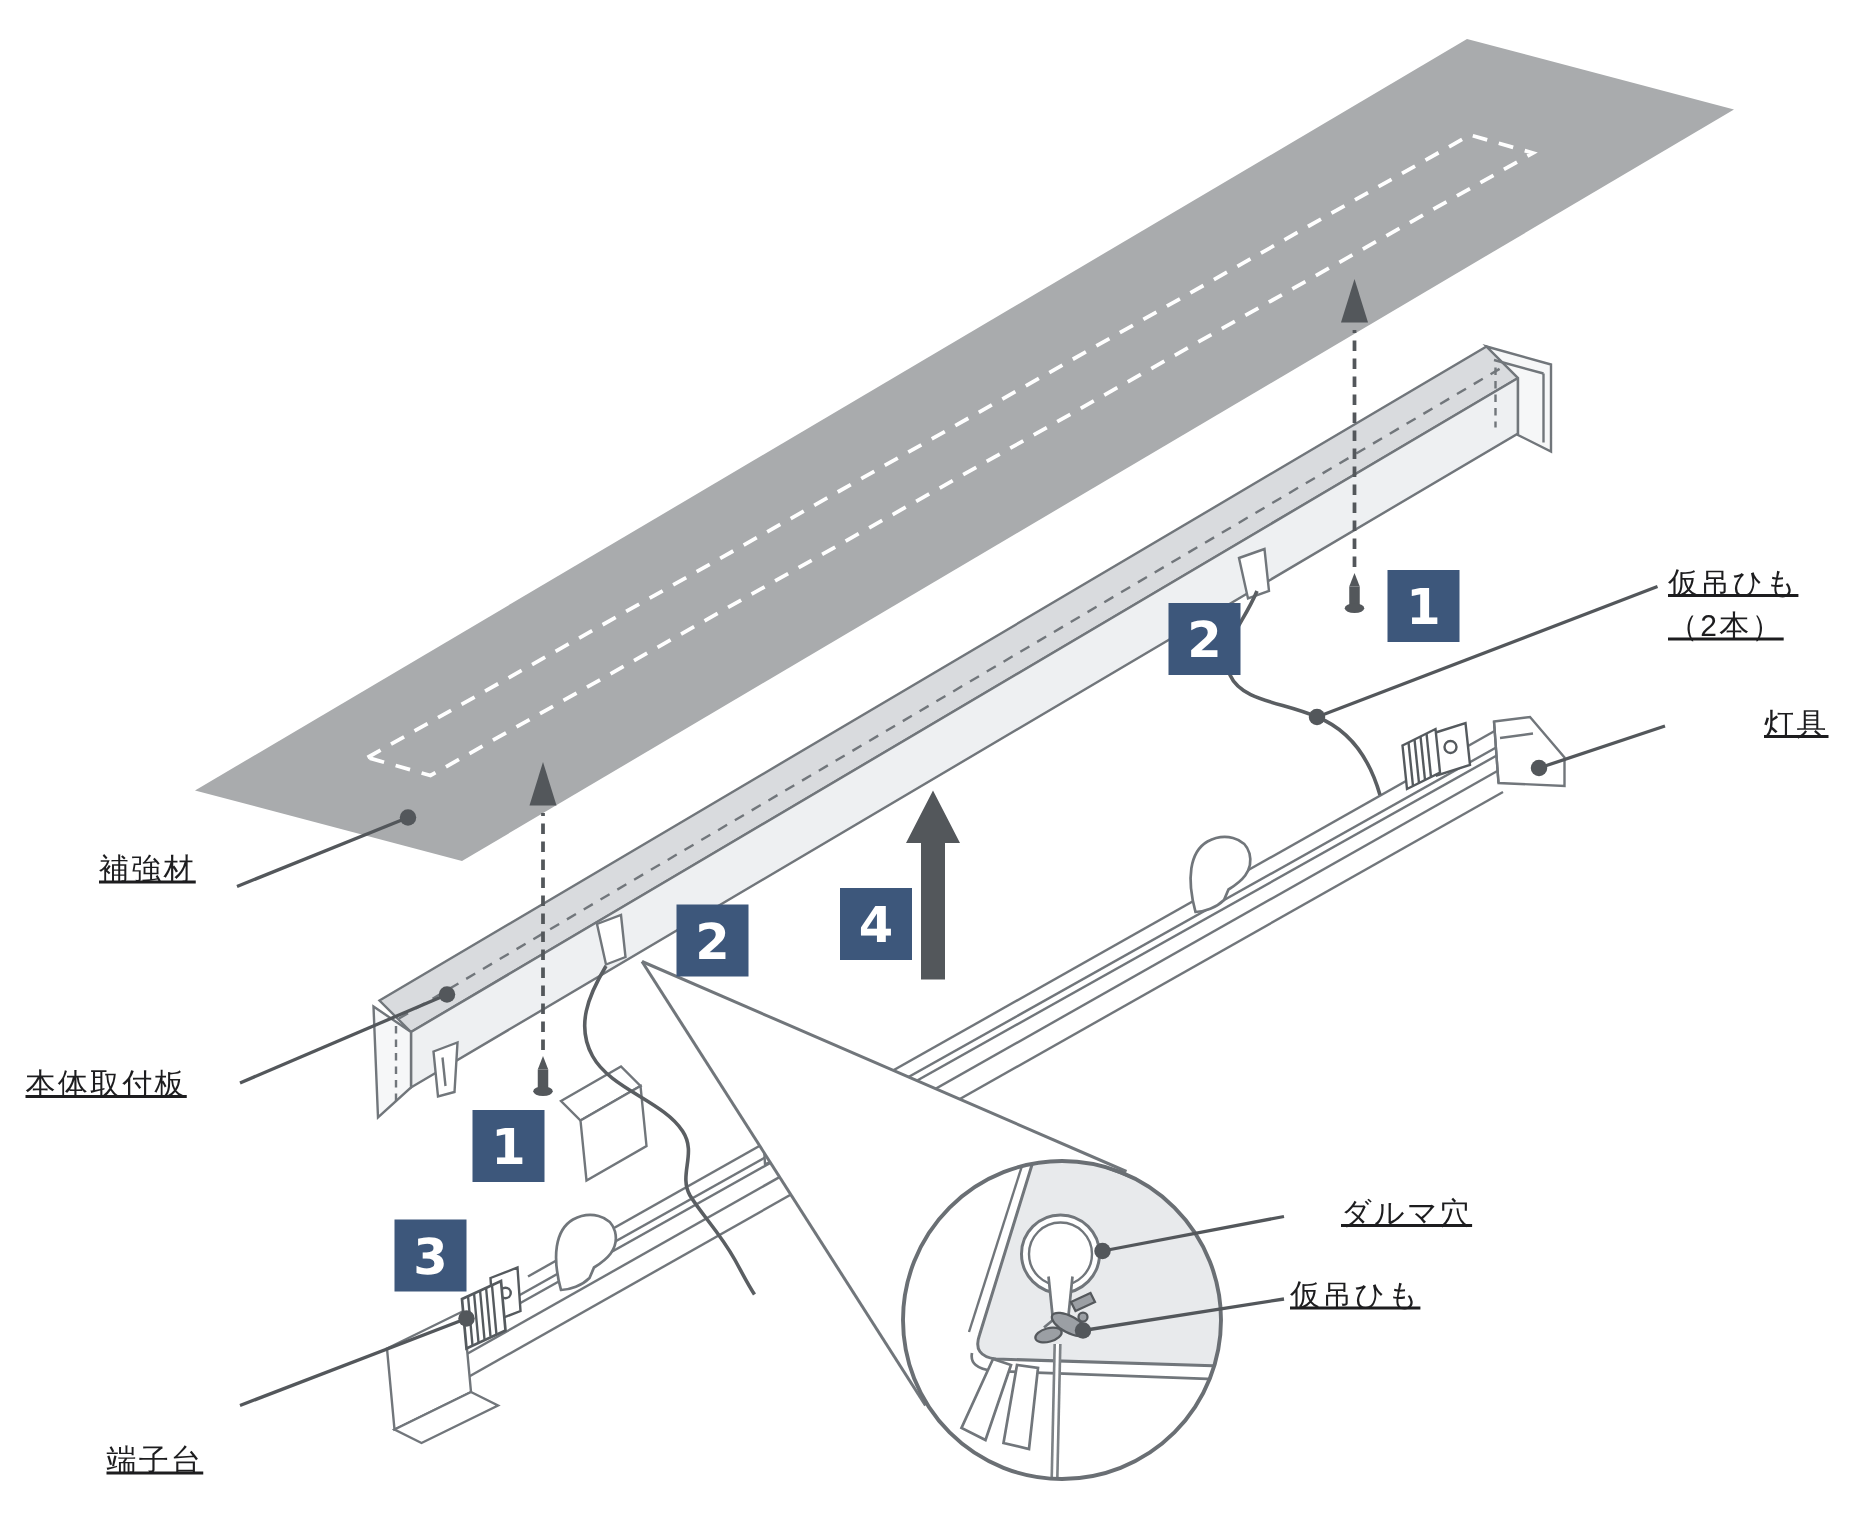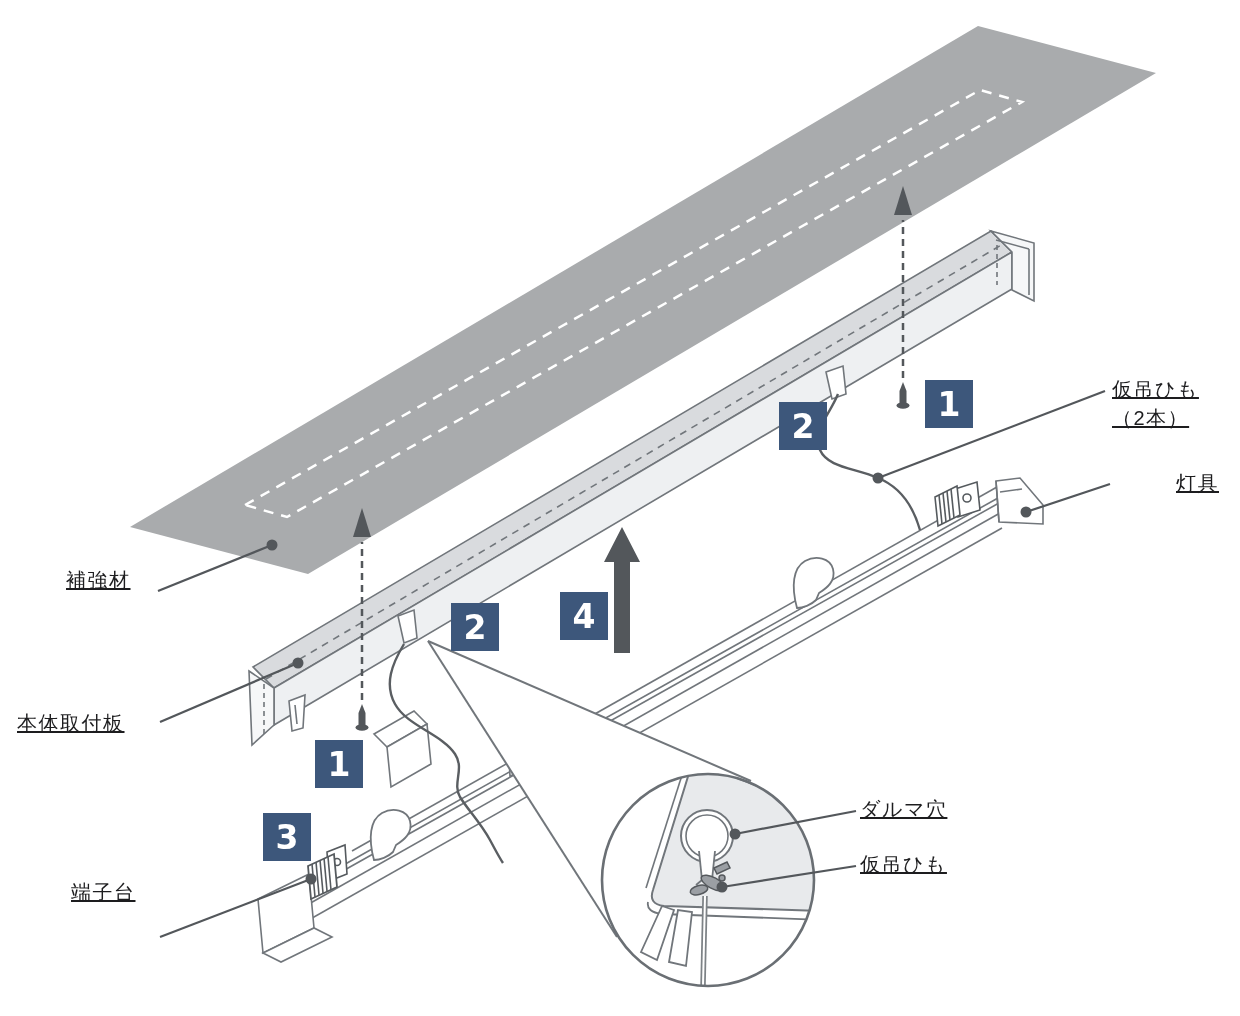--- a/index.html
+++ b/index.html
@@ -207,27 +207,27 @@
     </g>
     <g>
       <line x1="856" y1="866" x2="722" y2="887"></line>
           <circle cx="722" cy="887" r="5.5" stroke="none"></circle>
     </g>
   </g>
 </svg>
 
 <div class="lbl" style="left:66px;top:566px">補強材</div>
 <div class="lbl" style="left:17px;top:709px">本体取付板</div>
-<div class="lbl" style="left:71px;top:878px">端子台</div>
+<div class="lbl" style="left:71px;top:960px">端子台</div>
 <div class="lbl" style="left:1112px;top:375px">
   <span style="display:block">仮吊ひも</span>
   <span style="display:block">（2本）</span>
 </div>
 <div class="lbl" style="left:1176px;top:469px">灯具</div>
-<div class="lbl" style="left:860px;top:795px">ダルマ穴</div>
+<div class="lbl" style="left:894px;top:795px">ダルマ穴</div>
 <div class="lbl" style="left:860px;top:850px">仮吊ひも</div>
 
 <div class="badge" style="left:315px;top:740px">1</div>
 <div class="badge" style="left:451px;top:603px">2</div>
 <div class="badge" style="left:263px;top:813px">3</div>
 <div class="badge" style="left:560px;top:592px">4</div>
 <div class="badge" style="left:779px;top:402px">2</div>
 <div class="badge" style="left:925px;top:380px">1</div>
 
 </div>

